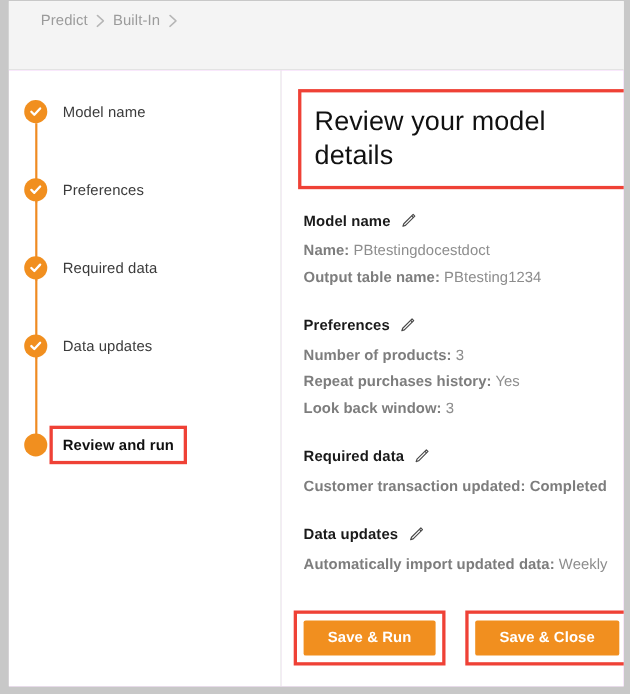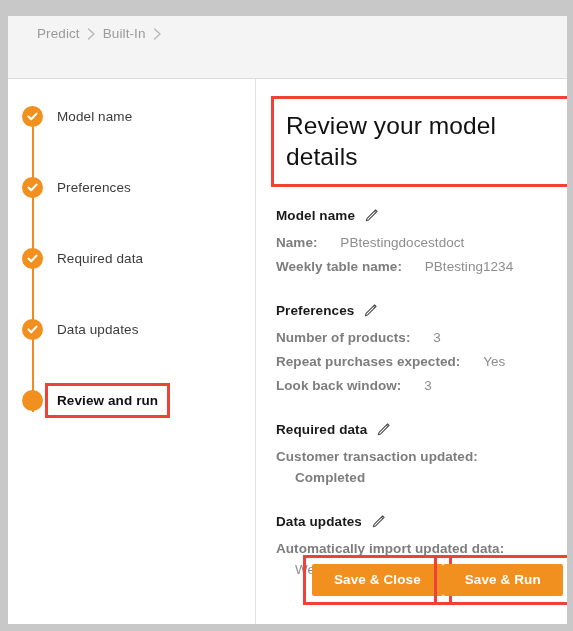--- a/index.html
+++ b/index.html
@@ -15,21 +15,21 @@
   }
 
   
   #app-window {
     position: absolute;
     left: 0; top: 0;
     width: 573px;
     height: 631px;
     box-sizing: border-box;
     background: #c8c8c8;
-    padding: 16px 6px 7px 8px;
+    padding: 1px 6px 7px 8px;
   }
   #window-inner {
     position: relative;
     width: 100%;
     height: 100%;
     background: #ffffff;
     box-sizing: border-box;
     overflow: hidden;
   }
 
@@ -93,21 +93,21 @@
     left: 14px;
     top: 27px;
     right: 0;
   }
   .step {
     position: relative;
     height: 71px;
     display: flex;
     align-items: flex-start;
   }
-  .step:last-child { height: 40px; }
+  .step:last-child { height: 40px; align-items: flex-end; }
   .step-connector {
     position: absolute;
     left: 10px;
     top: 21px;
     width: 2px;
     height: 72px;
     background: #ef8b22;
   }
   .step:last-child .step-connector { display: none; }
   .step-marker {
@@ -201,21 +201,21 @@
     color: #8d8d8d;
     line-height: 21px;
     margin-bottom: 3px;
     letter-spacing: .05px;
   }
   .detail-label {
     font-weight: bold;
     color: #7d7d7d;
     margin-top: 17px;
   }
-  .detail-value { color: #8d8d8d; margin-left: 19px; }
+  .detail-value { color: #8d8d8d; }
   .detail-value.bold { font-weight: bold; color: #7d7d7d; }
 
   
   #action-bar {
     position: absolute;
     left: 20px;
     bottom: 28px;
     display: flex;
     align-items: center;
   }
@@ -331,42 +331,42 @@
                 <path d="M11.6 1.9 L13.1 3.4 L4.6 11.9 L2.3 12.7 L3.1 10.4 Z" fill="none" stroke="#4a4a4a" stroke-width="1.05" stroke-linejoin="round"></path>
                 <path d="M10.3 3.2 L11.8 4.7" fill="none" stroke="#4a4a4a" stroke-width="1.05"></path>
               </svg>
             </span>
           </div>
           <div class="detail-row">
             <span class="detail-label">Name:</span>
             <span class="detail-value">PBtestingdocestdoct</span>
           </div>
           <div class="detail-row">
-            <span class="detail-label">Weekly table name:</span>
+            <span class="detail-label">Output table name:</span>
             <span class="detail-value">PBtesting1234</span>
           </div>
         </div>
 
         
         <div class="section">
           <div class="section-head">
             <span class="section-title">Preferences</span>
             <span class="edit-icon">
               <svg width="15" height="15" viewBox="0 0 15 15">
                 <path d="M11.6 1.9 L13.1 3.4 L4.6 11.9 L2.3 12.7 L3.1 10.4 Z" fill="none" stroke="#4a4a4a" stroke-width="1.05" stroke-linejoin="round"></path>
                 <path d="M10.3 3.2 L11.8 4.7" fill="none" stroke="#4a4a4a" stroke-width="1.05"></path>
               </svg>
             </span>
           </div>
           <div class="detail-row">
             <span class="detail-label">Number of products:</span>
             <span class="detail-value">3</span>
           </div>
           <div class="detail-row">
-            <span class="detail-label">Repeat purchases expected:</span>
+            <span class="detail-label">Repeat purchases history:</span>
             <span class="detail-value">Yes</span>
           </div>
           <div class="detail-row">
             <span class="detail-label">Look back window:</span>
             <span class="detail-value">3</span>
           </div>
         </div>
 
         
         <div class="section">
@@ -397,24 +397,24 @@
             </span>
           </div>
           <div class="detail-row">
             <span class="detail-label">Automatically import updated data:</span>
             <span class="detail-value">Weekly</span>
           </div>
         </div>
 
         
         <div id="action-bar">
+          <span class="btn-wrap anno anno-btn">
+            <button class="btn">Save &amp; Run</button>
+          </span>
           <span class="btn-wrap second anno anno-btn">
             <button class="btn">Save &amp; Close</button>
-          </span>
-          <span class="btn-wrap anno anno-btn">
-            <button class="btn">Save &amp; Run</button>
           </span>
         </div>
 
       </div>
     </div>
   </div>
 </div>
 
 </body></html>

